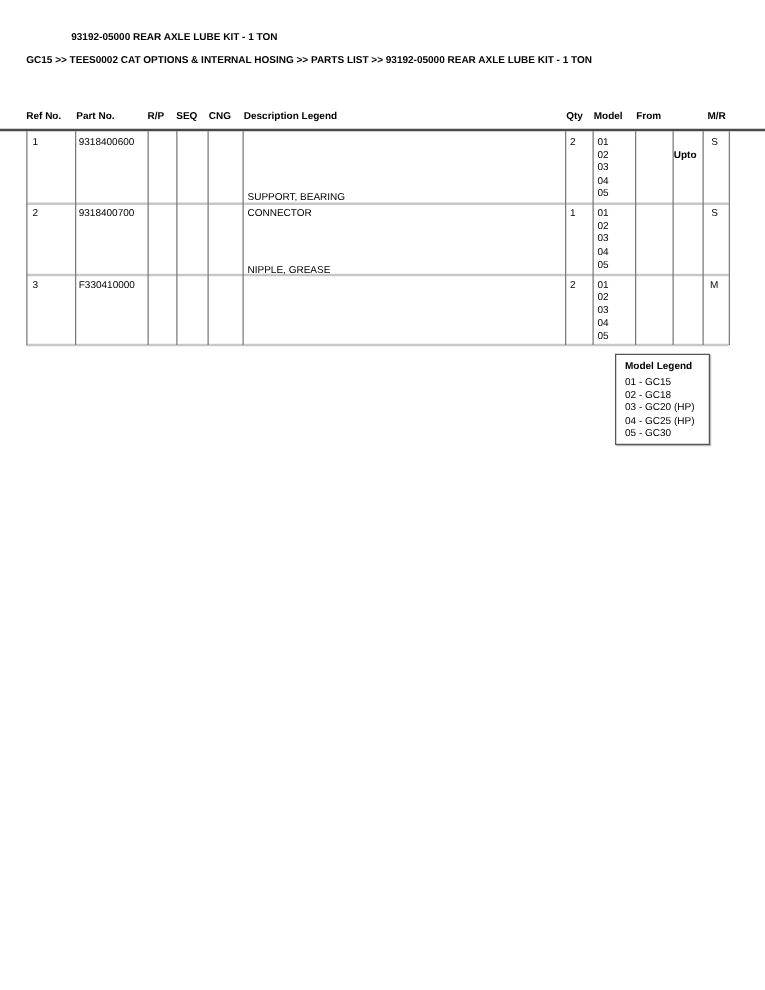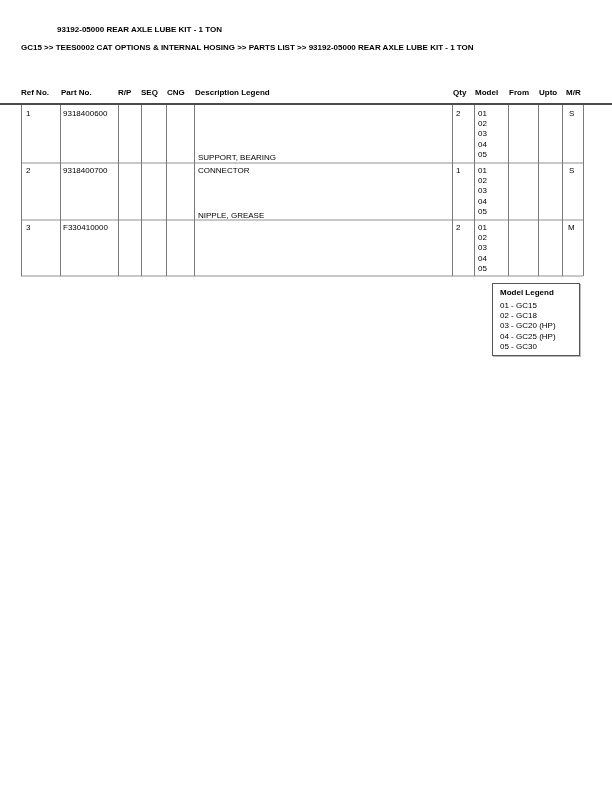--- a/index.html
+++ b/index.html
@@ -64,21 +64,21 @@
     .cell {
       position: absolute;
       font-size: 8px;
       line-height: 10.2px;
       white-space: nowrap;
     }
     .legend {
       position: absolute;
       left: 492px;
       top: 283px;
-      width: 88px;
+      width: 76px;
       height: 73px;
       border: 1px solid #555555;
       box-shadow: 1px 1px 0 #bbbbbb;
       box-sizing: border-box;
       padding: 4px 0 0 7px;
     }
     .legend-title {
       font-size: 8px;
       font-weight: bold;
       line-height: 10px;
@@ -100,21 +100,21 @@
 <div>
   <div class="hdr" style="left:21px;">Ref No.</div>
   <div class="hdr" style="left:61px;">Part No.</div>
   <div class="hdr" style="left:118px;">R/P</div>
   <div class="hdr" style="left:141px;text-align:right;">SEQ</div>
   <div class="hdr" style="left:167px;">CNG</div>
   <div class="hdr" style="left:195px;">Description Legend</div>
   <div class="hdr" style="left:453px;">Qty</div>
   <div class="hdr" style="left:475px;text-align:right;">Model</div>
   <div class="hdr" style="left:509px;">From</div>
-  <div class="hdr" style="left:539px;">Upto</div>
+  <div class="hdr" style="left:539px;margin-top:31px;">Upto</div>
   <div class="hdr" style="left:566px;">M/R</div>
 
   <div class="hdr-rule"></div>
 
   <div class="hline" style="top:162px;"></div>
   <div class="hline" style="top:219px;"></div>
   <div class="hline" style="top:275px;"></div>
 
   <div class="vline" style="left:21px;"></div>
   <div class="vline" style="left:60px;"></div>

